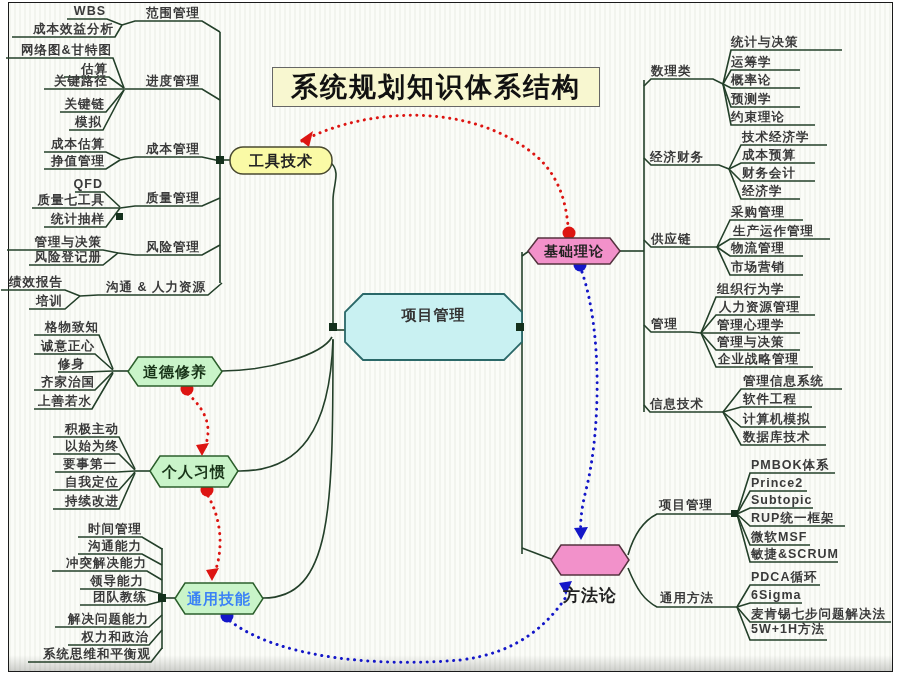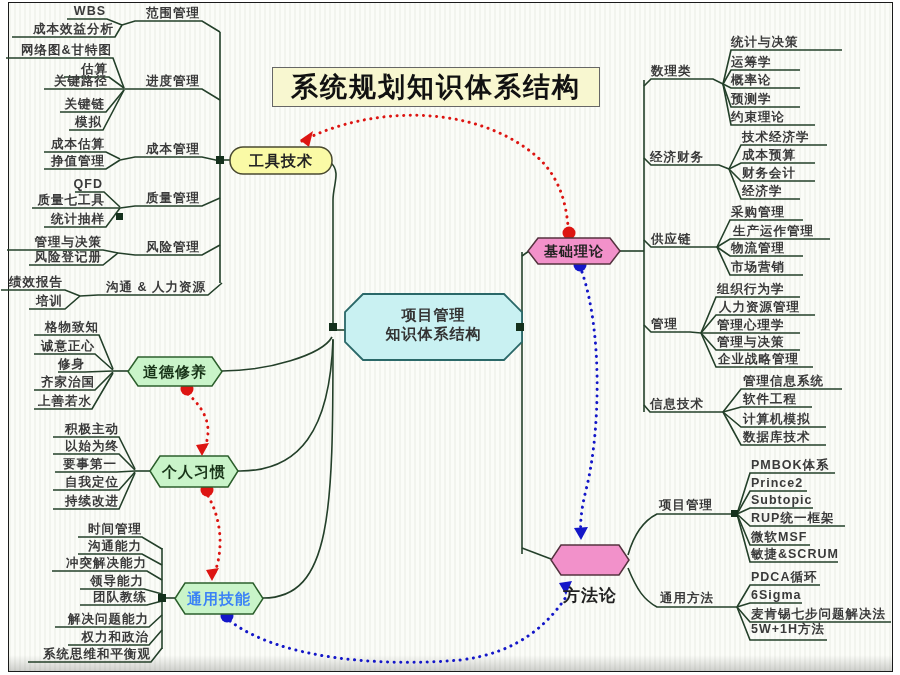--- a/index.html
+++ b/index.html
@@ -159,21 +159,20 @@
       <rect x="731" y="510" width="7" height="7"></rect>
     <rect x="116" y="213" width="7" height="7"></rect>
       <rect x="216" y="156" width="8" height="8"></rect>
   </g>
 </svg>
 
 <div id="title">系统规划知识体系结构</div>
 
 <div class="node-text ctr" style="left:345px;top:305px;width:177px;color:#333;">
   <div>项目管理</div>
-  <div>知识体系结构</div>
 </div>
 <div class="node-text" style="left:230px;top:147px;width:102px;line-height:27px;font-size:15px;">工具技术</div>
 <div class="node-text" style="left:128px;top:357px;width:94px;line-height:29px;font-size:15px;color:#173317;">道德修养</div>
 <div class="node-text" style="left:150px;top:456px;width:88px;line-height:31px;font-size:15px;color:#173317;">个人习惯</div>
 <div class="node-text" style="left:175px;top:583px;width:88px;line-height:31px;font-size:15px;color:#3b82f6;">通用技能</div>
 <div class="node-text" style="left:528px;top:238px;width:92px;line-height:26px;font-size:14px;">基础理论</div>
 <div class="node-text" style="left:551px;top:557px;width:78px;line-height:30px;font-size:17px;margin-top:24px;">方法论</div>
 
 <span class="lbl" style="bottom: 655px; right: 700px;">范围管理</span>
 <span class="lbl" style="bottom: 657px; right: 794px;">WBS</span>

